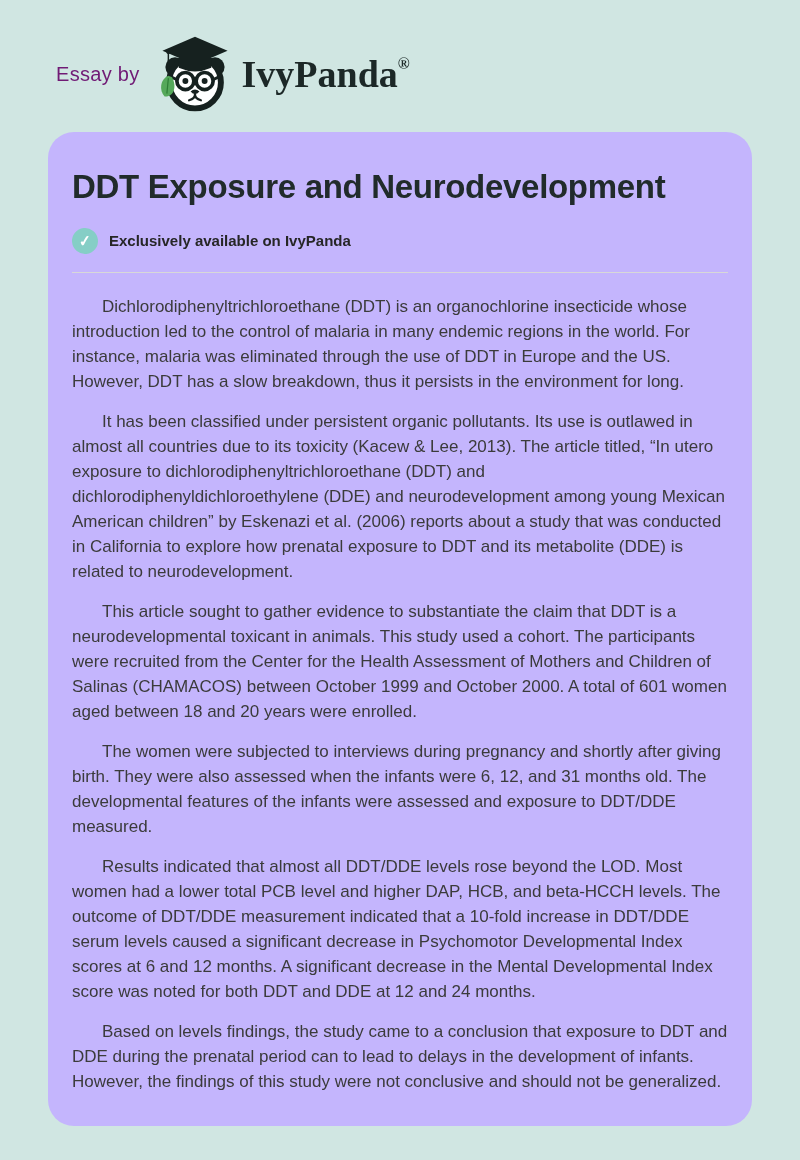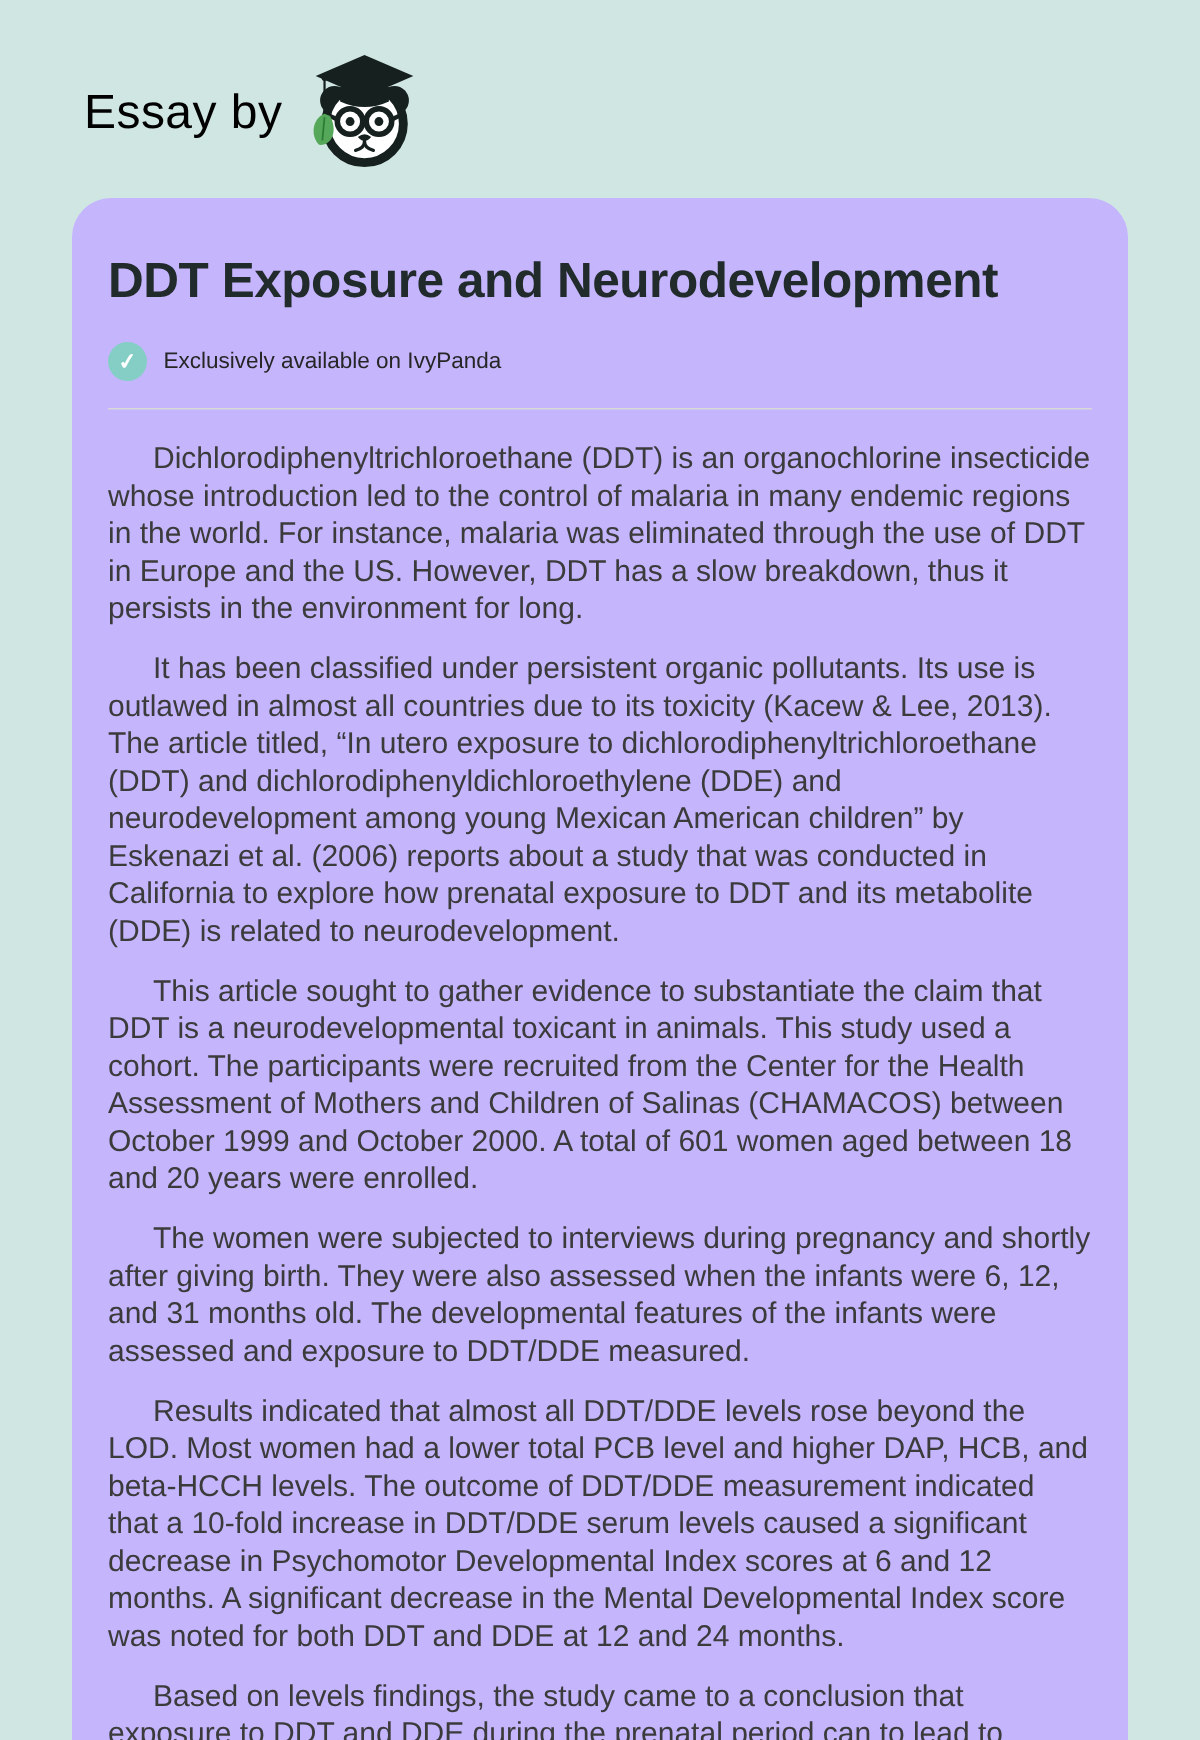--- a/index.html
+++ b/index.html
@@ -10,22 +10,22 @@
     font-family: "Liberation Sans", sans-serif;
     overflow: hidden;
   }
   .header {
     display: flex;
     align-items: center;
     padding: 36px 0 0 56px;
     height: 76px;
   }
   .essay-by {
-    font-size: 32px;
-    color: #000000;
+    font-size: 20px;
+    color: #701a75;
     letter-spacing: 0.3px;
   }
   .brand {
     display: flex;
     align-items: center;
     margin-left: 18px;
     text-decoration: none;
     cursor: pointer;
   }
   .logo { display: block; }
@@ -73,32 +73,32 @@
     font-size: 15px;
     font-weight: 700;
     display: flex;
     align-items: center;
     justify-content: center;
     transform: rotate(-6deg);
     flex: 0 0 auto;
   }
   .badge-label {
     font-size: 15px;
-    font-weight: 400;
+    font-weight: 700;
     color: #262626;
   }
   .divider {
     border: none;
     border-top: 1px solid #d8d8d8;
     margin: 18px 0 0;
   }
   .essay-body { margin-top: 21px; }
   .essay-body p {
     margin: 0 0 15px;
-    font-size: 20px;
+    font-size: 17px;
     line-height: 25px;
     color: #3b3b3b;
     text-indent: 30px;
   }
   .essay-body p:last-child { margin-bottom: 0; }
 </style>
 </head>
 <body>
 
 <div class="page">
@@ -132,20 +132,21 @@
           <polygon points="50,2 94,21 50,40 6,21" fill="#16211f"></polygon>
           <path d="M28 31 L28 44 Q50 54 72 44 L72 31 Z" fill="#16211f"></path>
 
           <line x1="14" y1="23" x2="14" y2="58" stroke="#16211f" stroke-width="2"></line>
           <circle cx="14" cy="23" r="2.5" fill="#16211f"></circle>
 
           <path d="M14 55 C3 59 1 75 9 83 C21 84 26 70 19 57 Z" fill="#55a85a"></path>
           <path d="M14 58 L12 79" stroke="#2e7d36" stroke-width="1.6" fill="none"></path>
         </svg>
       </span>
+      <span class="brand-text"><span>IvyPanda</span><sup>®</sup></span>
     </a>
   </header>
 
   <main class="card">
     <h1 class="title">DDT Exposure and Neurodevelopment</h1>
 
     <div class="badge-row">
       <span class="check-circle">✓</span>
       <span class="badge-label">Exclusively available on IvyPanda</span>
     </div>

